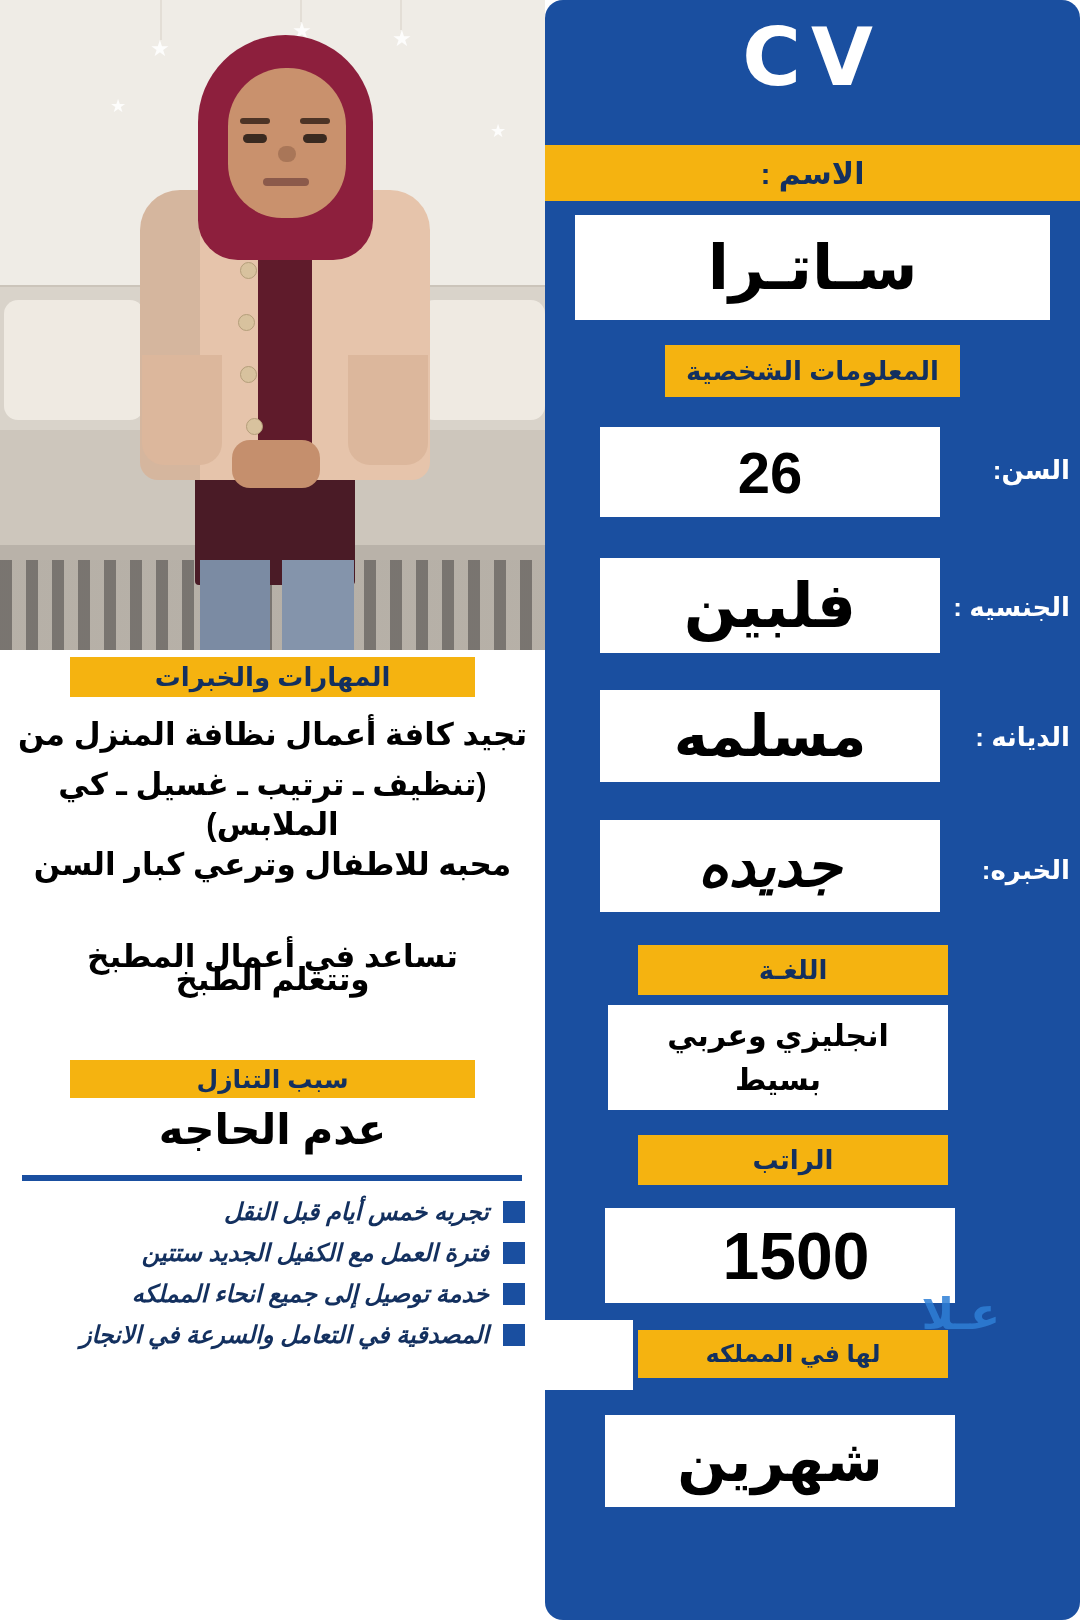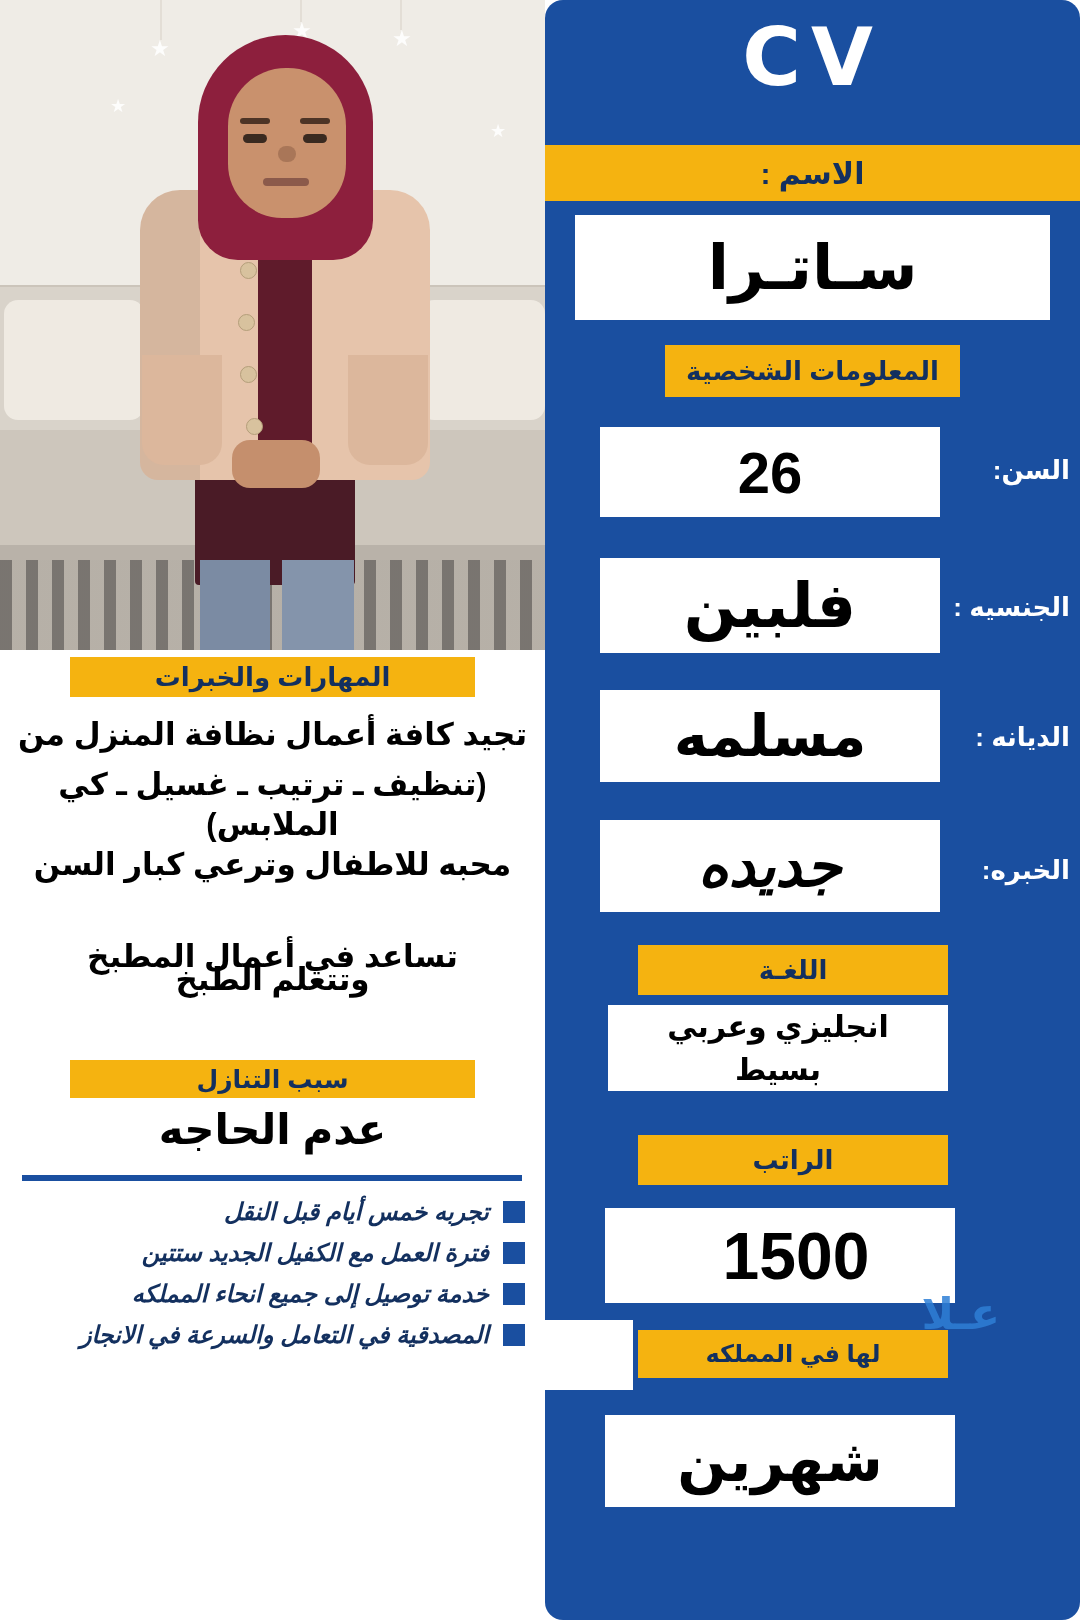--- a/index.html
+++ b/index.html
@@ -80,21 +80,21 @@
   #nat-value  { position: absolute; top: 558px; right: 140px; width: 340px; height: 95px; font-size: 62px; }
 
   #rel-label  { top: 722px;  right: 10px; width: 125px; font-size: 26px; }
   #rel-value  { position: absolute; top: 690px; right: 140px; width: 340px; height: 92px; font-size: 58px; }
 
   #exp-label  { top: 855px;  right: 10px; width: 125px; font-size: 26px; }
   #exp-value  { position: absolute; top: 820px; right: 140px; width: 340px; height: 92px; font-size: 58px; font-style: italic; }
 
   #lang-frame { position: absolute; top: 945px; right: 132px; width: 310px; height: 50px; }
   #lang-frame .inner { font-size: 26px; }
-  #lang-value { position: absolute; top: 1005px; right: 132px; width: 340px; height: 86px; font-size: 30px; flex-direction: column; line-height: 1.45; }
+  #lang-value { position: absolute; top: 1005px; right: 132px; width: 340px; height: 105px; font-size: 30px; flex-direction: column; line-height: 1.45; }
 
   #salary-frame { position: absolute; top: 1135px; right: 132px; width: 310px; height: 50px; }
   #salary-frame .inner { font-size: 26px; }
   #salary-value { position: absolute; top: 1208px; right: 125px; width: 350px; height: 95px; font-size: 66px; padding-left: 32px; }
 
   #period-frame { position: absolute; top: 1330px; right: 132px; width: 310px; height: 48px; margin-left: 40px; }
   #period-frame .inner { font-size: 24px; }
   #period-value { position: absolute; top: 1415px; right: 125px; width: 350px; height: 92px; font-size: 58px; }
 
   .watermark {

